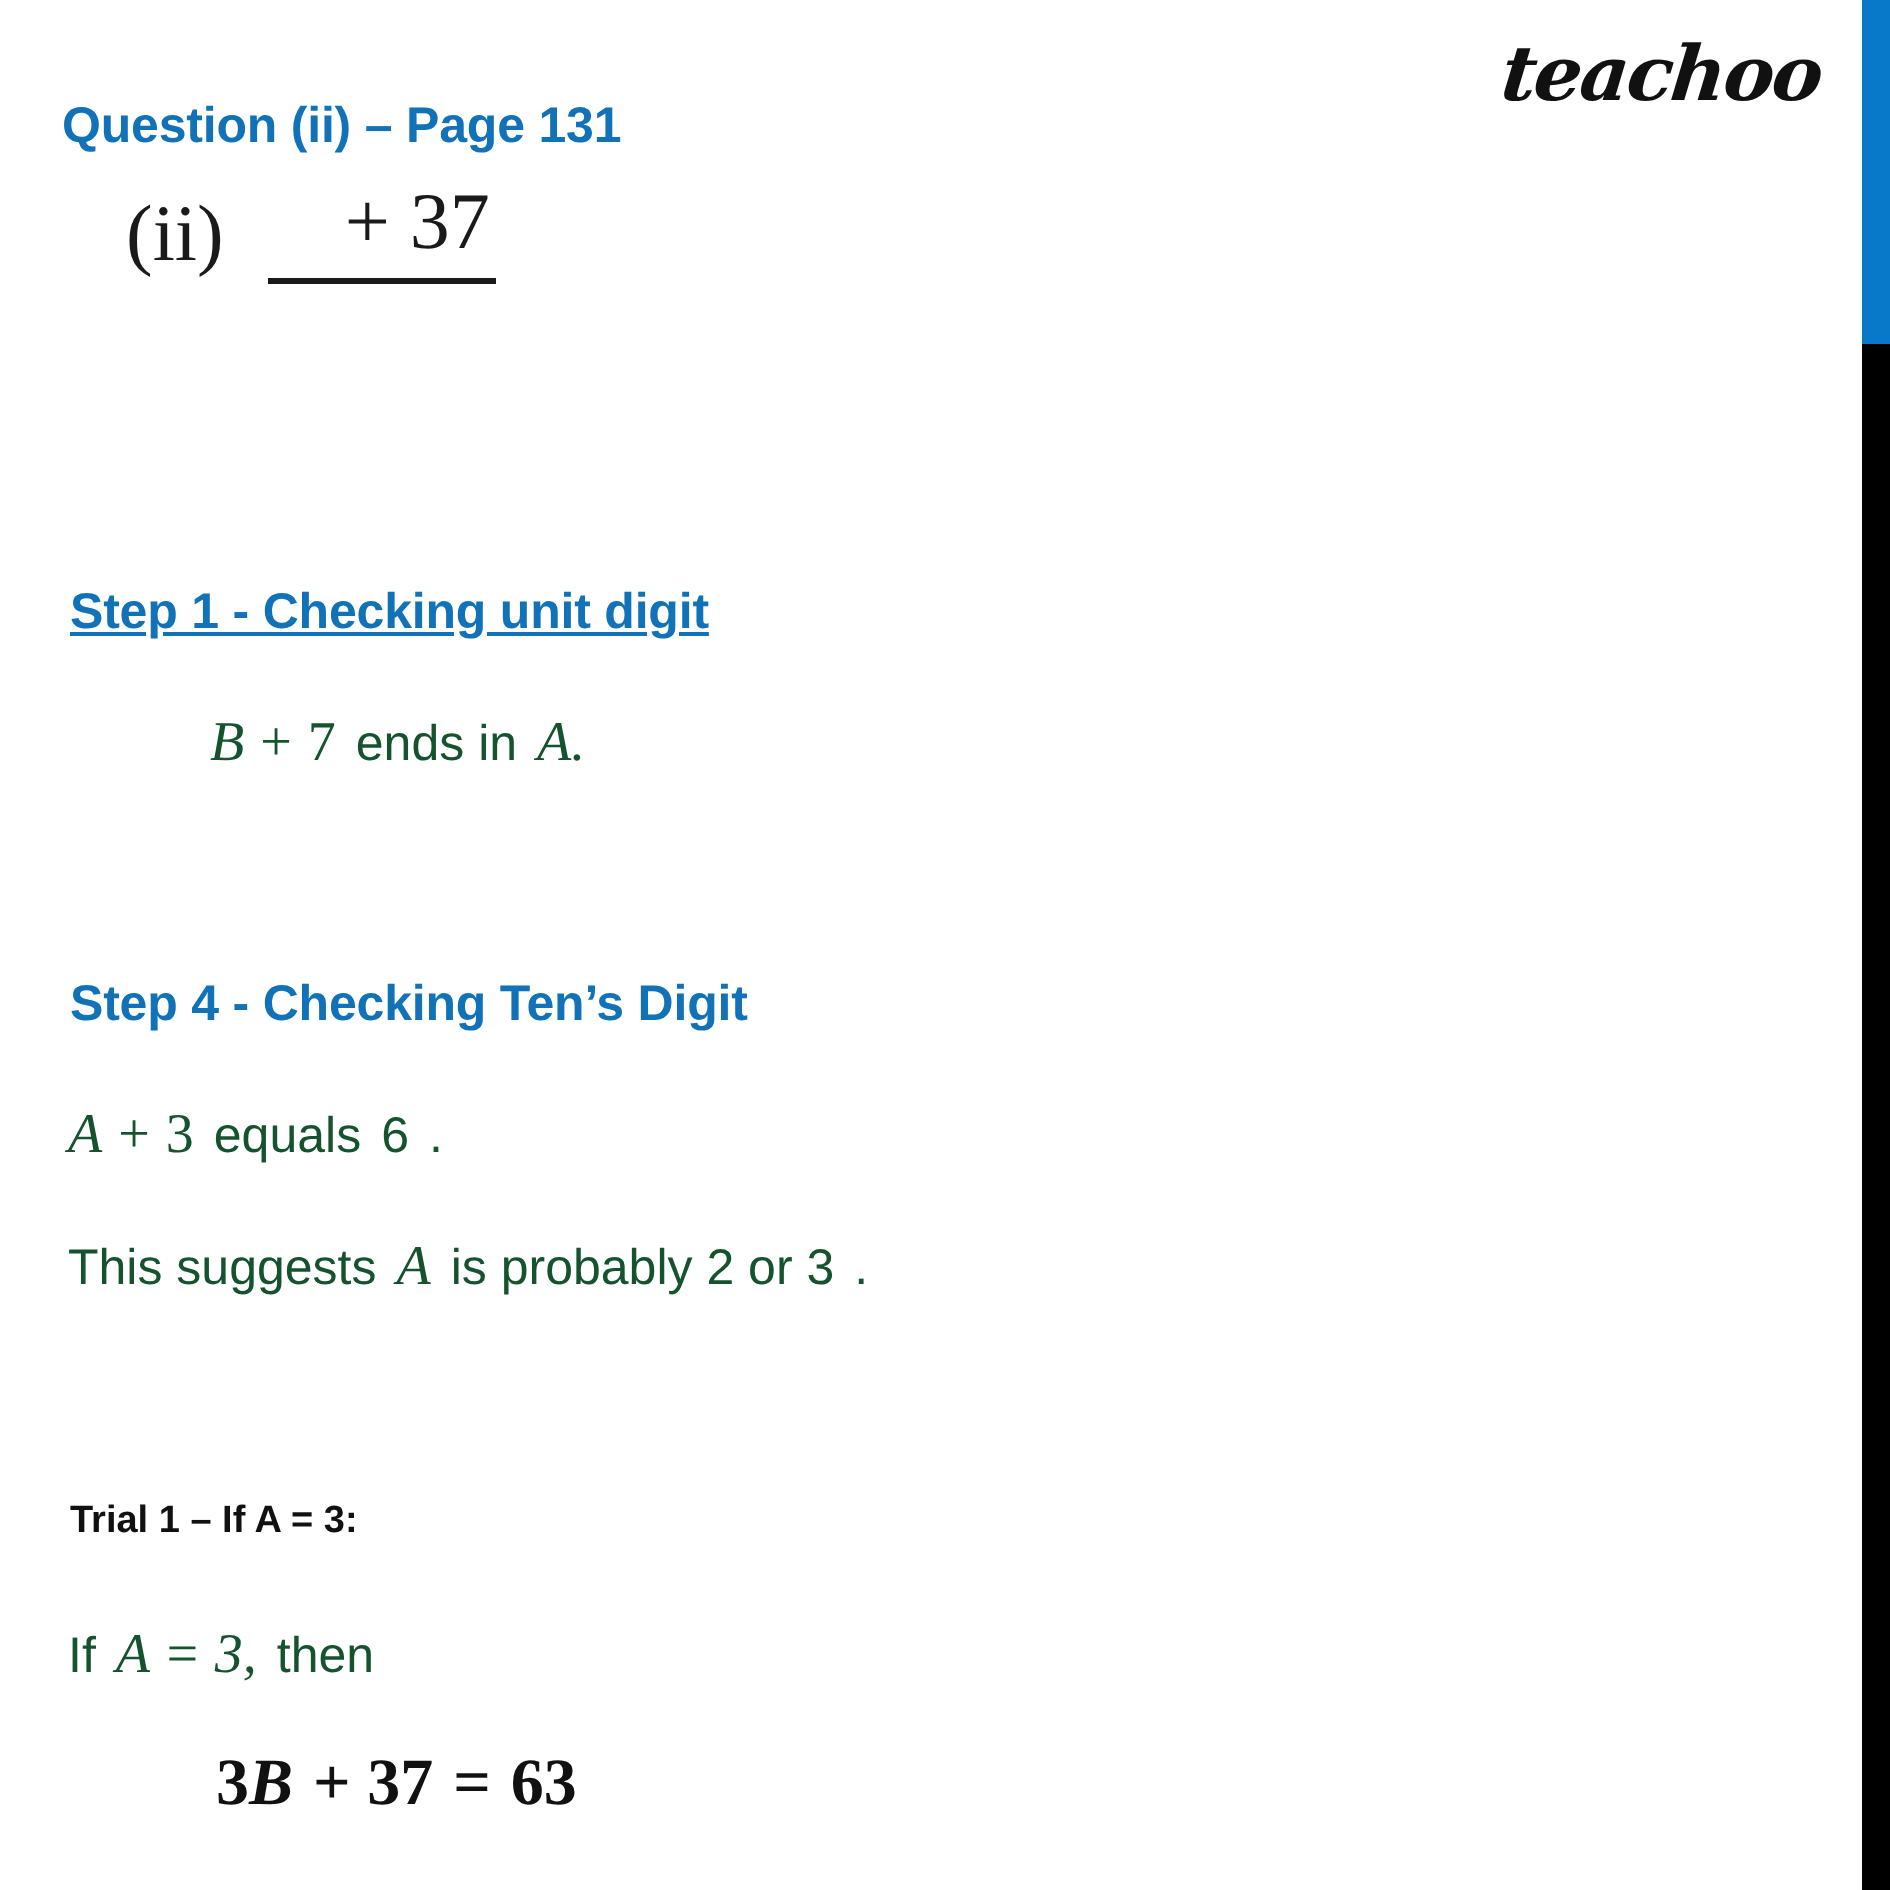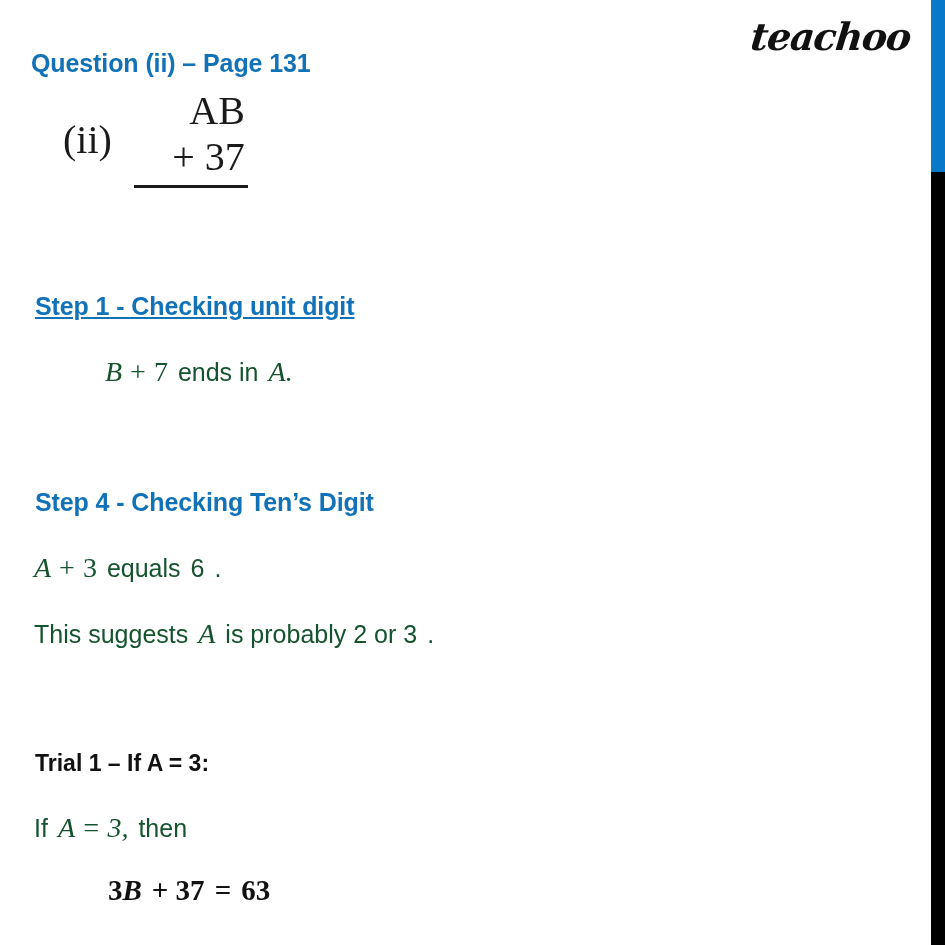--- a/index.html
+++ b/index.html
@@ -103,21 +103,21 @@
   .heading-blue {
     position: absolute;
     font-size: 25px;
     font-weight: bold;
     color: #1272b8;
     white-space: nowrap;
     letter-spacing: -0.1px;
   }
   .heading-black {
     position: absolute;
-    font-size: 23px;
+    font-size: 19px;
     font-weight: bold;
     color: #111111;
     white-space: nowrap;
   }
   .body-line {
     position: absolute;
     font-size: 25px;
     color: #14532d;
     white-space: nowrap;
   }
@@ -131,21 +131,21 @@
     font-size: 28px;
   }
   .mop {
     font-family: "Liberation Serif", serif;
     font-size: 28px;
     padding: 0 2px;
   }
   .display-math {
     position: absolute;
     font-family: "Liberation Serif", serif;
-    font-size: 29px;
+    font-size: 33px;
     font-weight: bold;
     color: #111111;
     white-space: nowrap;
   }
   .display-math .mvar-b {
     font-style: italic;
     font-weight: bold;
   }
   .sp { display: inline-block; width: 6px; }
   .sp-wide { display: inline-block; width: 10px; }
@@ -158,21 +158,20 @@
   <div id="edge-bar-black"></div>
 </div>
 
 <div id="page-title">Question (ii) – Page 131</div>
 
 <div id="brand-logo">teachoo</div>
 
 <div id="sum-block">
   <div id="sum-label">(ii)</div>
   <div id="sum-stack">
-    <div class="sum-row">AB</div>
     <div class="sum-row">+ 37</div>
     <div id="sum-rule"></div>
   </div>
 </div>
 
 <div class="heading-blue" style="left:35px; top:292px;text-decoration:underline;">Step 1 - Checking unit digit</div>
 
 <div class="body-line" style="left:105px; top:356px;">
   <span class="mvar">B</span><span class="sp"></span><span class="mop">+</span><span class="sp"></span><span class="math-serif">7</span><span class="sp-wide"></span><span>ends in</span><span class="sp-wide"></span><span class="mvar">A</span><span class="mvar">.</span>
 </div>

